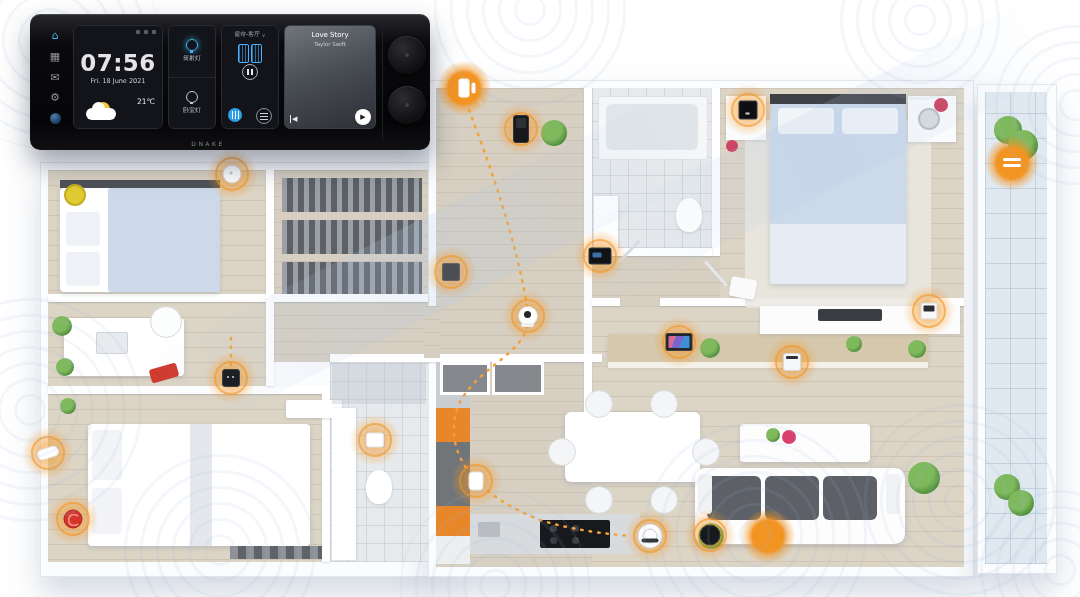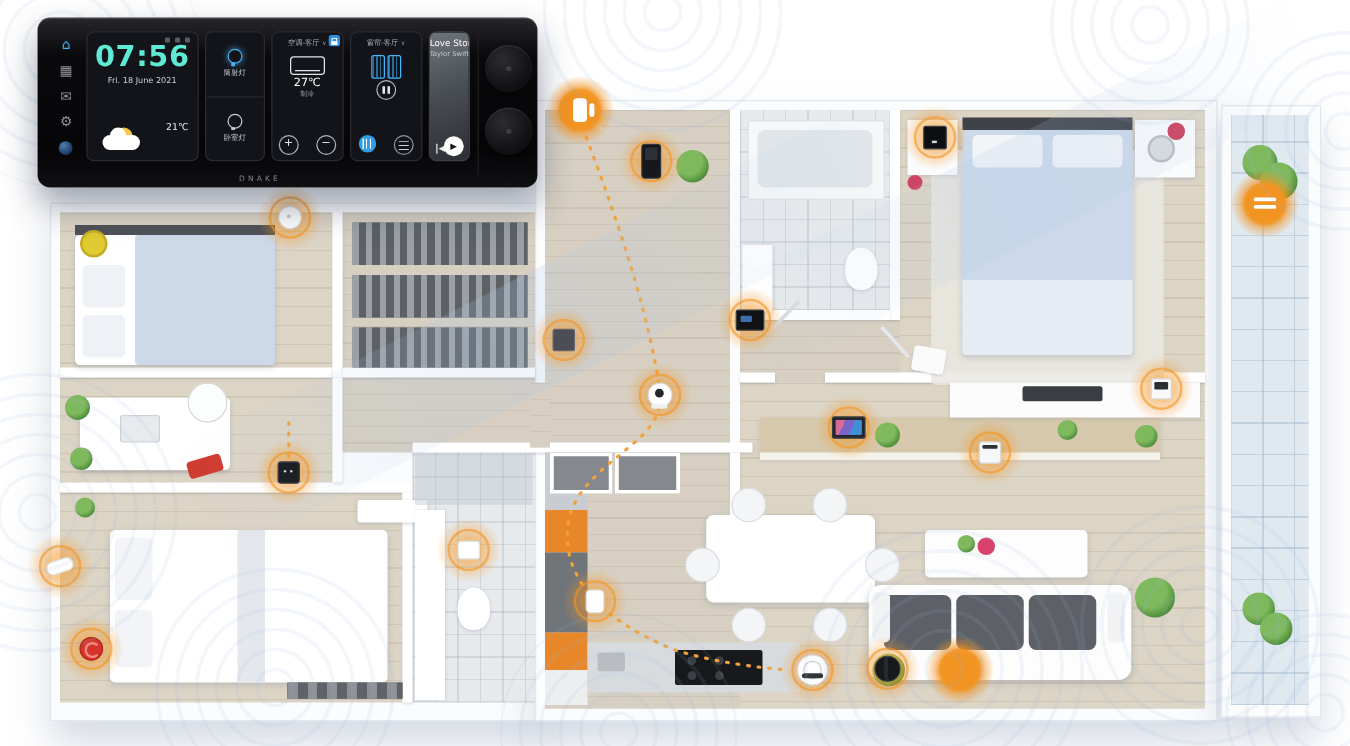--- a/index.html
+++ b/index.html
@@ -77,21 +77,21 @@
     box-shadow:0 14px 28px rgba(30,45,70,.45), inset 0 1px 1px rgba(255,255,255,.18);}
   .screen{position:absolute;left:12px;top:11px;width:334px;height:104px;display:flex;gap:5px;}
   .side{width:26px;display:flex;flex-direction:column;justify-content:space-between;align-items:center;padding:5px 0;}
   .side .ic{font-size:11px;line-height:1;color:#8e939b;cursor:default;}
   .side .ic.home{color:#45b2f4;}
   .globe{width:11px;height:11px;border-radius:50%;background:radial-gradient(circle at 35% 30%,#4a7fb4,#1d3a5c 70%);}
   .card{background:#121419;border:1px solid #282b32;border-radius:6px;position:relative;color:#dfe3e8;overflow:hidden;}
   .c-clock{flex:0 0 88px;text-align:center;}
   .statusrow{display:flex;gap:4px;justify-content:flex-end;padding:4px 6px 0 0;}
   .statusrow i{width:4px;height:4px;background:#585c63;border-radius:1px;}
-  .time{font-size:23px;font-weight:bold;color:#5eead4;line-height:1.05;letter-spacing:.5px;margin-top:0;}
+  .time{font-size:23px;font-weight:bold;color:#e5e5e5;line-height:1.05;letter-spacing:.5px;margin-top:17px;}
   .date{font-size:6.5px;color:#cdd1d7;margin-top:2px;}
   .temp-now{position:absolute;right:7px;bottom:22px;font-size:7.5px;color:#e8ebef;}
   .weather{position:absolute;left:12px;bottom:6px;width:34px;height:20px;}
   .sun{position:absolute;left:10px;top:0;width:14px;height:14px;border-radius:50%;background:#f4c93e;}
   .cloud{position:absolute;left:0;top:6px;width:30px;height:12px;background:#fff;border-radius:8px;}
   .cloud::after{content:"";position:absolute;left:6px;top:-6px;width:13px;height:13px;background:#fff;border-radius:50%;}
   .c-lights{flex:0 0 46px;display:flex;flex-direction:column;}
   .lightbtn{flex:1;display:flex;flex-direction:column;align-items:center;justify-content:center;gap:3px;cursor:pointer;}
   .lightbtn + .lightbtn{border-top:1px solid #23262c;}
   .bulb{width:10px;height:10px;border:1.5px solid #c7cbd1;border-radius:50%;position:relative;}
@@ -407,34 +407,20 @@
         <div class="lightbtn on">
           <span class="bulb"></span>
           <span class="lbl">筒射灯</span>
         </div>
         <div class="lightbtn">
           <span class="bulb"></span>
           <span class="lbl">卧室灯</span>
         </div>
       </div>
 
-      <div class="card c-ac">
-        <div class="lock"></div>
-        <div class="hdr">
-          <span>空调-客厅</span>
-          <span class="chev">∨</span>
-        </div>
-        <div class="acicon"></div>
-        <div class="actemp">27℃</div>
-        <div class="acmode">制冷</div>
-        <div class="acrow">
-          <span class="rbtn">+</span>
-          <span class="rbtn">−</span>
-        </div>
-      </div>
 
       <div class="card c-curtain">
         <div class="hdr">
           <span>窗帘-客厅</span>
           <span class="chev">∨</span>
         </div>
         <div class="curicon">
             <i></i>
             <i></i>
           </div>

